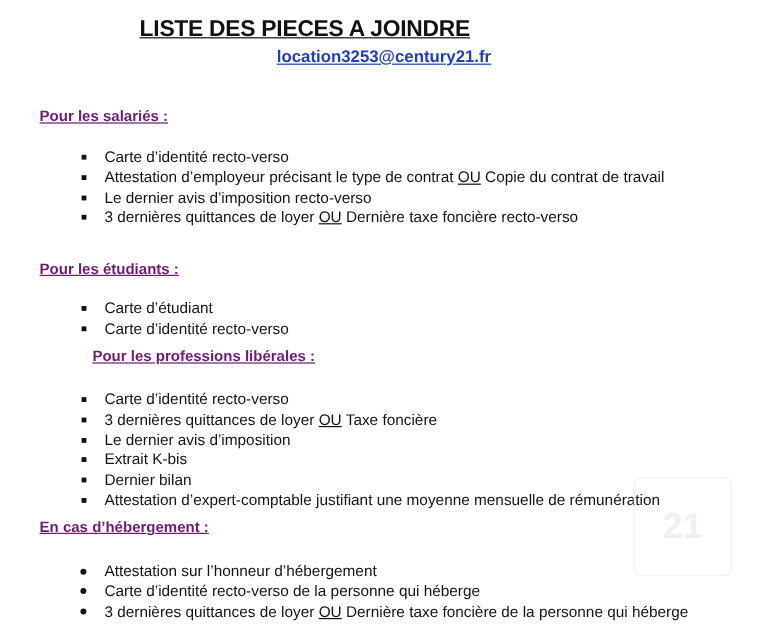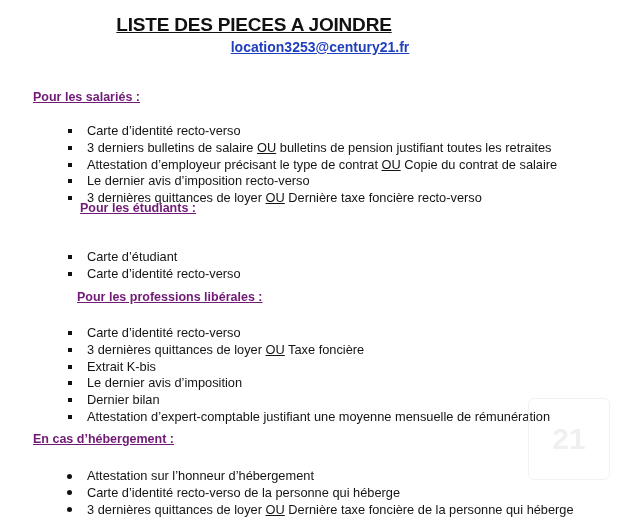--- a/index.html
+++ b/index.html
@@ -106,38 +106,37 @@
 </head>
 <body>
 
 <div class="page">
   <div class="title">LISTE DES PIECES A JOINDRE</div>
   <div class="email">location3253@century21.fr</div>
 
   <div class="section-heading" style="top:90px;">Pour les salariés :</div>
   <ul class="list" style="top:111px;">
     <li><span class="bullet-square"></span><span>Carte d’identité recto-verso</span></li>
-    <li><span class="bullet-square"></span><span>3 derniers bulletins de salaire </span><span class="ou">OU</span><span> bulletins de pension justifiant toutes les retraites</span></li>
-    <li><span class="bullet-square"></span><span>Attestation d’employeur précisant le type de contrat </span><span class="ou">OU</span><span> Copie du contrat de salaire</span></li>
+    <li><span class="bullet-square"></span><span>Attestation d’employeur précisant le type de contrat </span><span class="ou">OU</span><span> Copie du contrat de travail</span></li>
     <li><span class="bullet-square"></span><span>Le dernier avis d’imposition recto-verso</span></li>
     <li><span class="bullet-square"></span><span>3 dernières quittances de loyer </span><span class="ou">OU</span><span> Dernière taxe foncière recto-verso</span></li>
   </ul>
 
-  <div class="section-heading" style="top:201px;margin-left:47px;">Pour les étudiants :</div>
+  <div class="section-heading" style="top:217px;">Pour les étudiants :</div>
   <ul class="list" style="top:237px;">
     <li><span class="bullet-square"></span><span>Carte d’étudiant</span></li>
     <li><span class="bullet-square"></span><span>Carte d’identité recto-verso</span></li>
   </ul>
 
   <div class="section-heading" style="top:290px;margin-left:44px;">Pour les professions libérales :</div>
   <ul class="list" style="top:313px;">
     <li><span class="bullet-square"></span><span>Carte d’identité recto-verso</span></li>
     <li><span class="bullet-square"></span><span>3 dernières quittances de loyer </span><span class="ou">OU</span><span> Taxe foncière</span></li>
+    <li><span class="bullet-square"></span><span>Le dernier avis d’imposition</span></li>
     <li><span class="bullet-square"></span><span>Extrait K-bis</span></li>
-    <li><span class="bullet-square"></span><span>Le dernier avis d’imposition</span></li>
     <li><span class="bullet-square"></span><span>Dernier bilan</span></li>
     <li><span class="bullet-square"></span><span>Attestation d’expert-comptable justifiant une moyenne mensuelle de rémunération</span></li>
   </ul>
 
   <div class="section-heading" style="top:432px;">En cas d’hébergement :</div>
   <ul class="list" style="top:456px;">
     <li><span class="bullet-round"></span><span>Attestation sur l’honneur d’hébergement</span></li>
     <li><span class="bullet-round"></span><span>Carte d’identité recto-verso de la personne qui héberge</span></li>
     <li><span class="bullet-round"></span><span>3 dernières quittances de loyer </span><span class="ou">OU</span><span> Dernière taxe foncière de la personne qui héberge</span></li>
   </ul>

